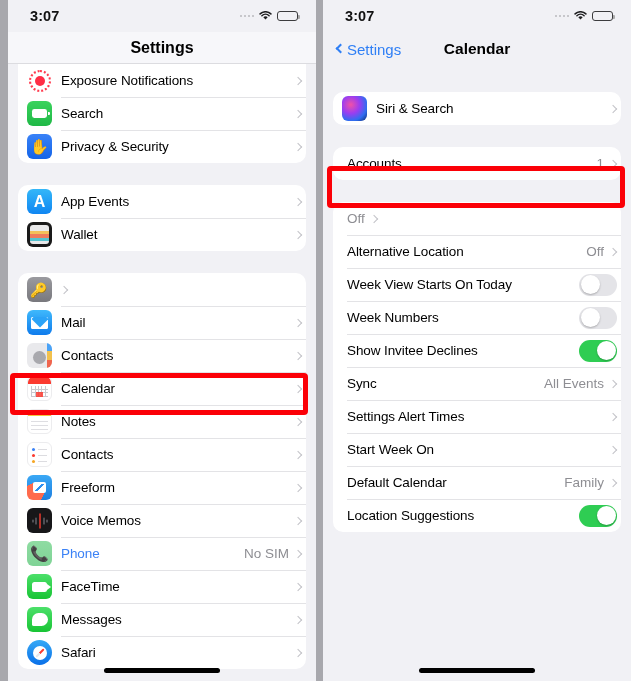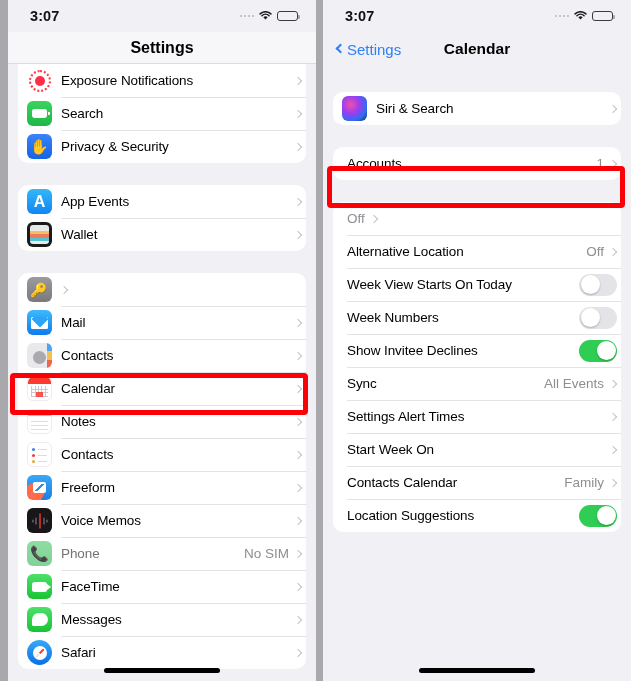--- a/index.html
+++ b/index.html
@@ -104,21 +104,21 @@
   .row.noicon + .row.noicon:before { left: 14px; }
   .row.noicon { padding-left: 14px; }
 
   .r-icon {
     width: 25px; height: 25px; margin-right: 9px;
     border-radius: 6px; flex: none;
     position: relative; overflow: hidden;
     display: flex; align-items: center; justify-content: center;
   }
   .r-label { font-size: 13.5px; color: #000; flex: 1; letter-spacing: -.1px; }
-  .r-label.dim { color: #737373; }
+  .r-label.dim { color: #3b82f6; }
   .r-value { font-size: 13.5px; color: #8e8e93; margin-right: 6px; }
   .chev {
     width: 6px; height: 6px; flex: none;
     border-top: 1.6px solid #c2c2c7; border-right: 1.6px solid #c2c2c7;
     transform: rotate(45deg); margin-right: 3px;
   }
 
   .section-header {
     font-size: 10.5px; color: #8a8a8f; letter-spacing: .35px;
     padding: 0 0 5px 24px; text-transform: uppercase;
@@ -515,21 +515,21 @@
         </div>
         <div class="row noicon">
           <span class="r-label">Settings Alert Times</span>
           <span class="chev"></span>
         </div>
         <div class="row noicon">
           <span class="r-label">Start Week On</span>
           <span class="chev"></span>
         </div>
         <div class="row noicon">
-          <span class="r-label">Contacts Calendar</span>
+          <span class="r-label">Default Calendar</span>
           <span class="r-value">Family</span>
           <span class="chev"></span>
         </div>
         <div class="row noicon">
           <span class="r-label">Location Suggestions</span>
           <span class="toggle on">
               <span class="knob"></span>
             </span>
         </div>
       </div>

